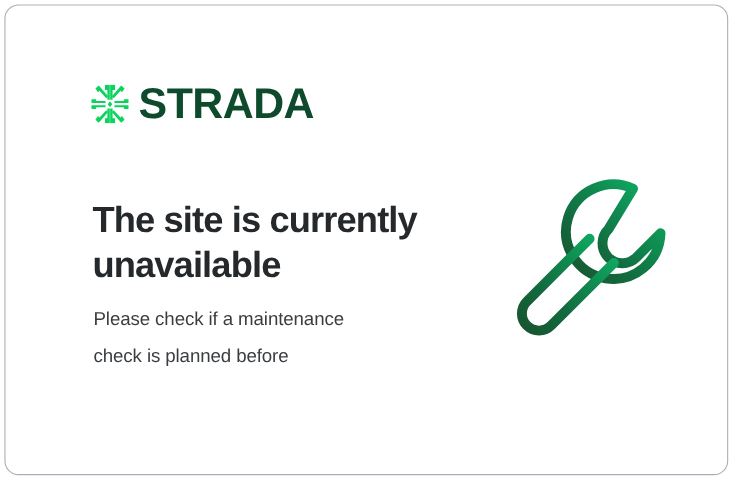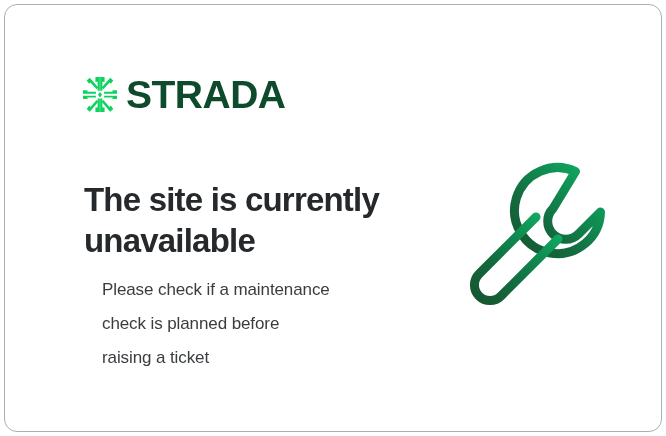--- a/index.html
+++ b/index.html
@@ -79,21 +79,20 @@
     width: 310px;
     font-size: 17px;
     font-weight: normal;
     line-height: 2.0;
     letter-spacing: -0.1px;
     color: #3a3d40;
   }
   .bodycopy .line {
     display: block;
     white-space: nowrap;
-    margin-left: 17px;
   }
 
   
   .wrench {
     position: absolute;
     left: 452px;
     top: 150px;
     width: 160px;
     height: 160px;
   }
@@ -140,21 +139,20 @@
         </svg>
       </span>
       <span class="brand-word">STRADA</span>
     </div>
 
     <h1 class="headline">The site is currently unavailable</h1>
 
     <div class="bodycopy">
       <span class="line">Please check if a maintenance</span>
       <span class="line">check is planned before</span>
-      <span class="line">raising a ticket</span>
     </div>
 
     <div class="wrench">
       <svg viewBox="0 0 160 160" xmlns="http://www.w3.org/2000/svg" aria-hidden="true">
         <defs>
           <linearGradient id="wrenchGrad" x1="0" y1="1" x2="1" y2="0">
             <stop offset="0%" stop-color="#17552f"></stop>
             <stop offset="35%" stop-color="#136b3f"></stop>
             <stop offset="70%" stop-color="#0f9254"></stop>
             <stop offset="100%" stop-color="#10b268"></stop>

